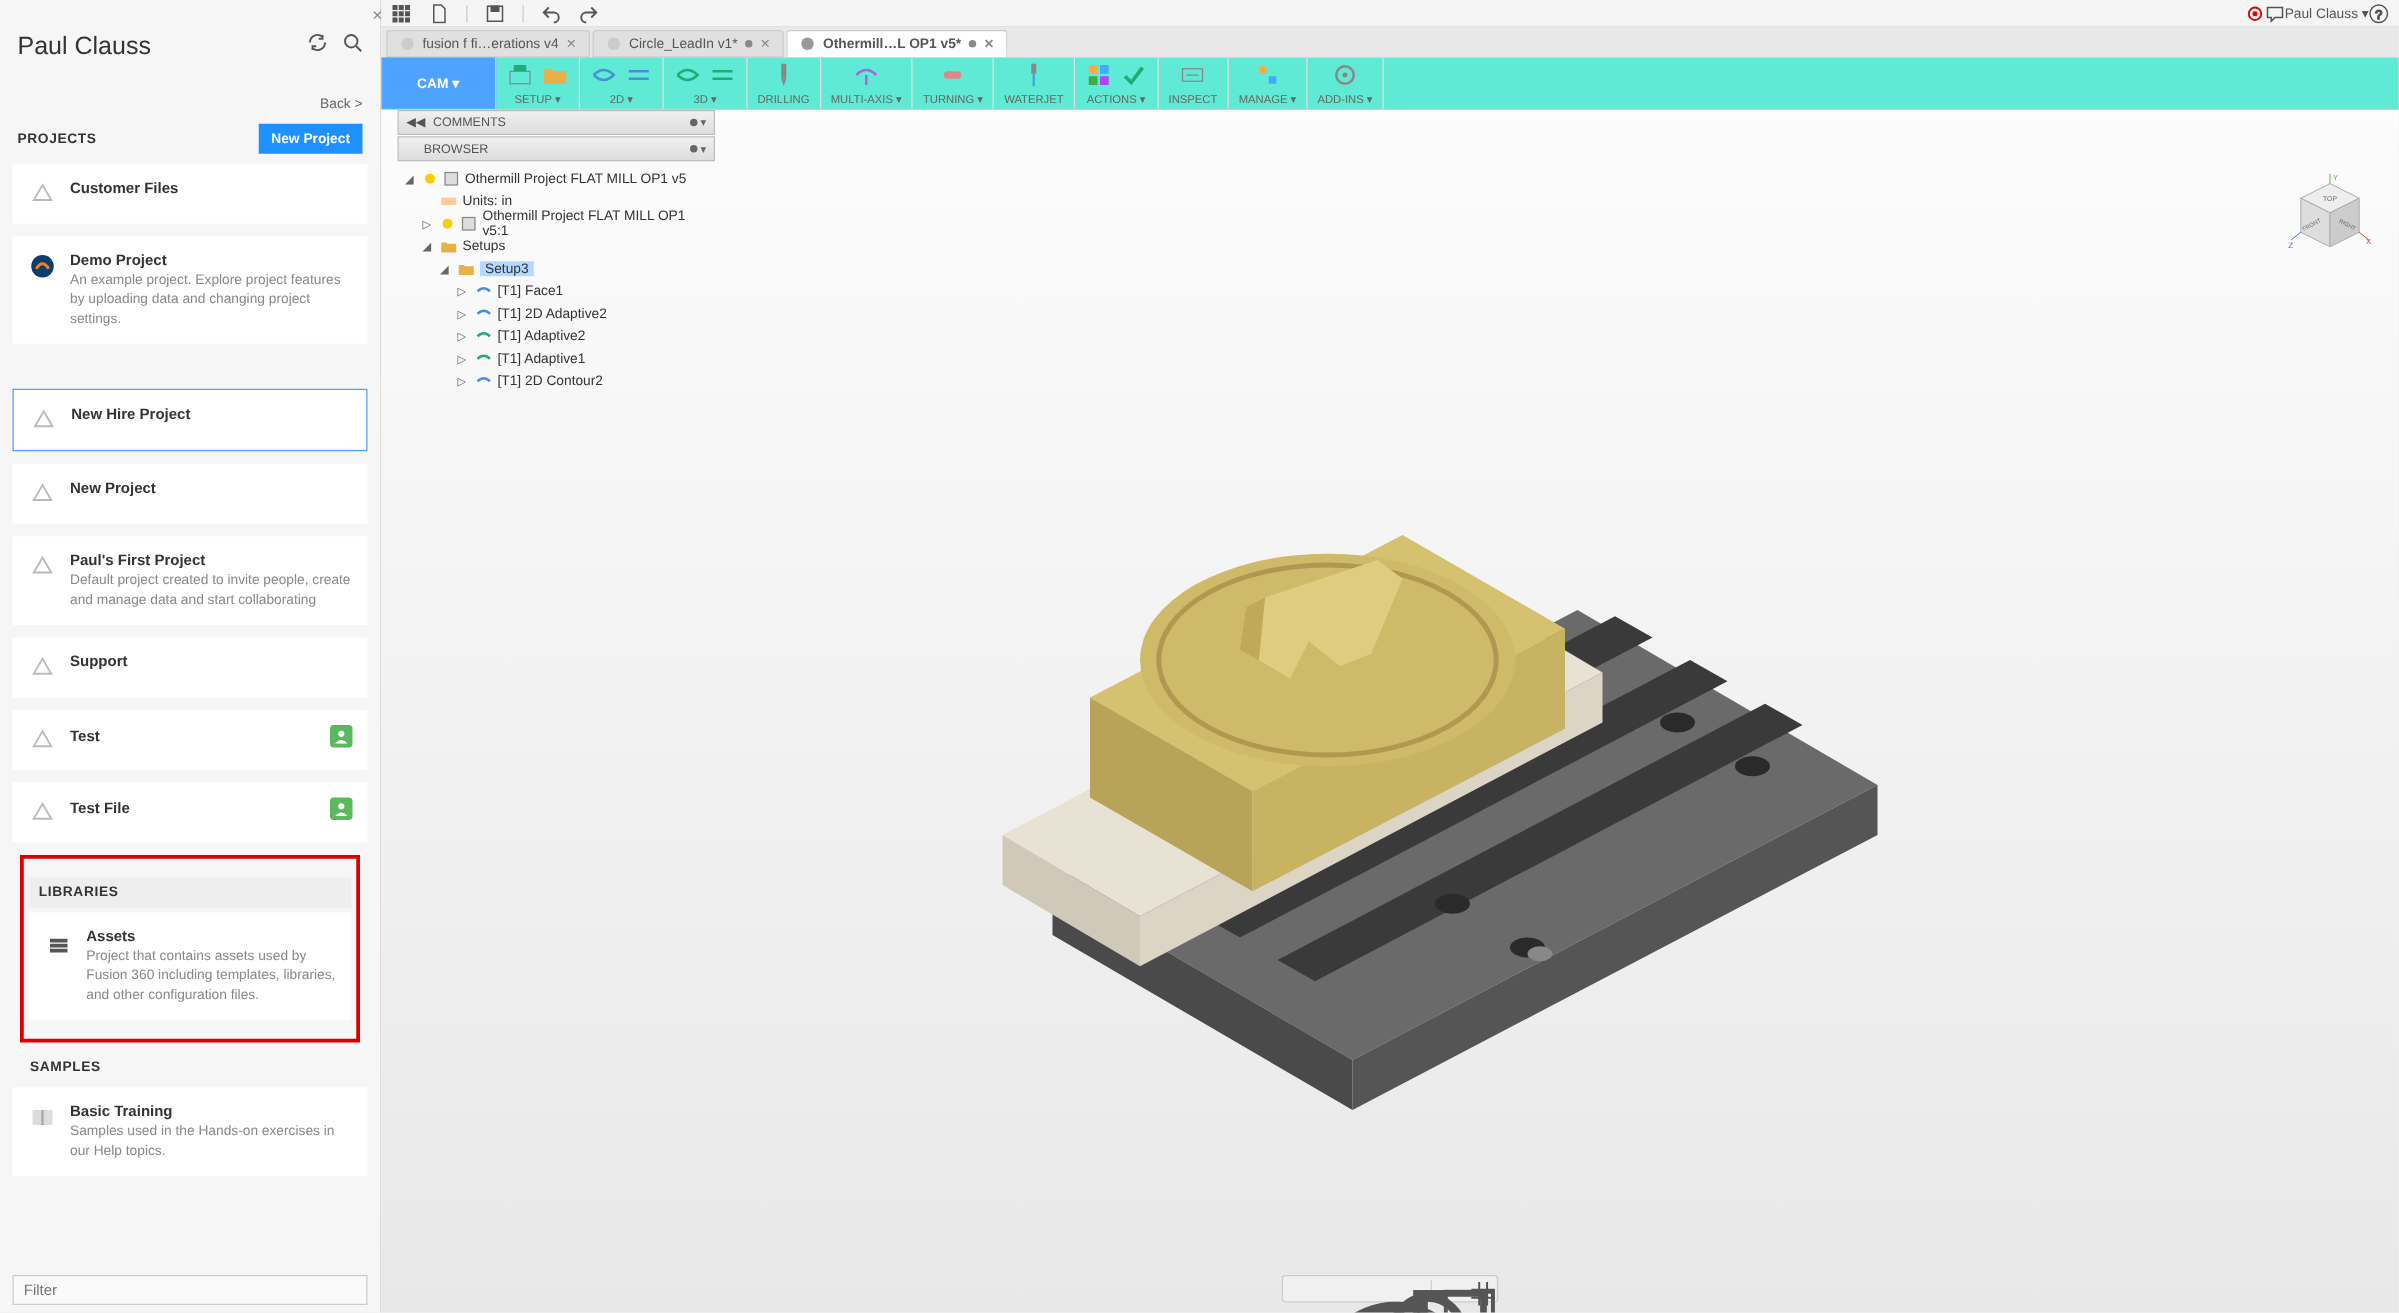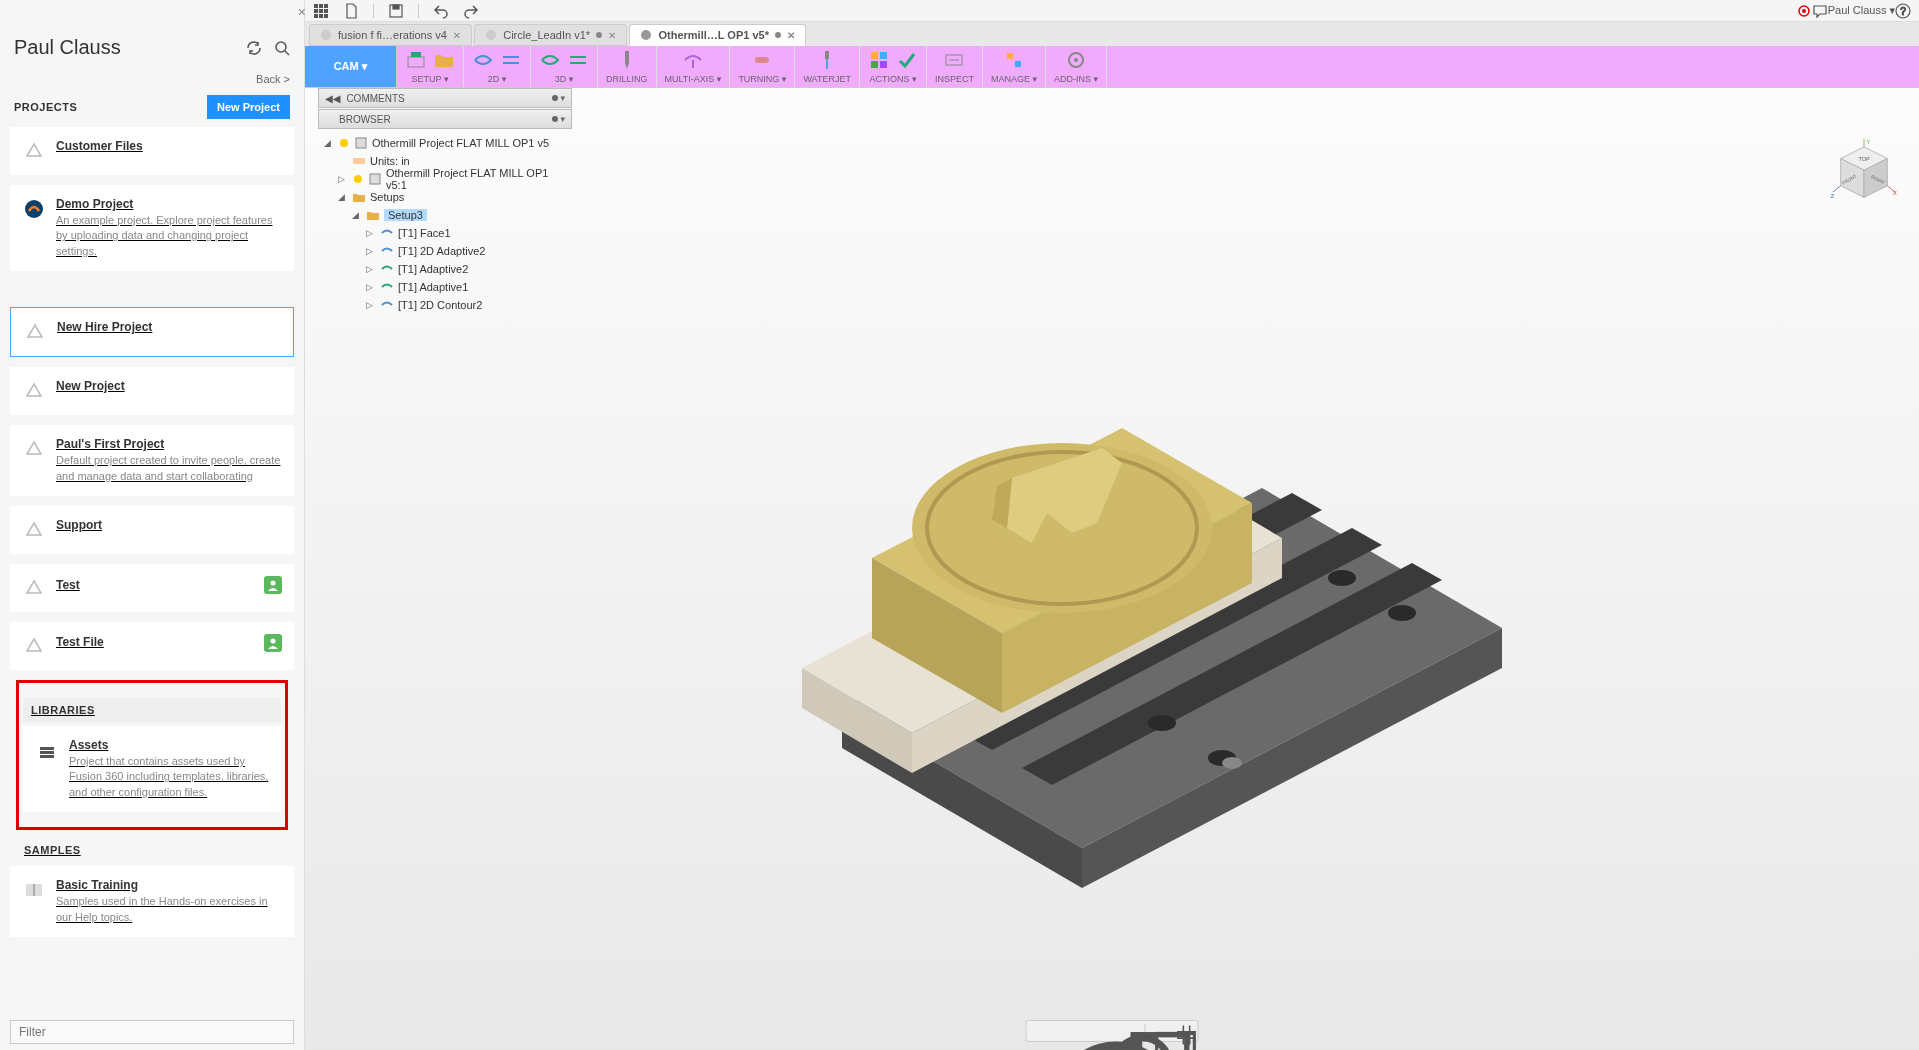--- a/index.html
+++ b/index.html
@@ -1,31 +1,31 @@
 <!DOCTYPE html>
 <html><head>
 <meta charset="utf-8">
 <style>
 * { margin: 0; padding: 0; box-sizing: border-box; font-family: Arial, sans-serif; }
 body { width: 1919px; height: 1050px; background: #f0f0f0; display: flex; overflow: hidden; position: relative; }
 
 
 .left-panel { width: 305px; background: #f6f6f6; display: flex; flex-direction: column; border-right: 1px solid #ddd; position: relative; }
-.panel-header { display: flex; align-items: center; justify-content: space-between; padding: 12px 14px; margin-top: 24px; }
+.panel-header { display: flex; align-items: flex-start; justify-content: space-between; padding: 26px 14px; }
 .panel-title { font-size: 20px; color: #333; font-weight: normal; }
 .panel-header-icons { display: flex; gap: 12px; align-items: center; }
 .icon-refresh, .icon-search { width: 16px; height: 16px; cursor: pointer; color: #555; }
 .back-link { font-size: 11px; color: #666; text-align: right; padding: 2px 14px; }
 .close-x { position: absolute; top: 4px; right: -2px; font-size: 14px; color: #888; cursor: pointer; }
 
 .section-header { display: flex; justify-content: space-between; align-items: center; padding: 8px 14px; }
 .section-label { font-size: 11px; font-weight: bold; color: #333; letter-spacing: 0.5px; }
 .new-project-btn { background: #1e90ff; color: white; font-size: 11px; font-weight: bold; padding: 6px 10px; border: none; cursor: pointer; }
 
-.project-list { flex: 1; overflow-y: auto; padding: 0 10px; text-decoration: underline; }
+.project-list { flex: 1; overflow-y: auto; padding: 0 10px; }
 .project-item { background: white; margin-bottom: 10px; padding: 12px; display: flex; gap: 10px; cursor: pointer; min-height: 44px; align-items: flex-start; }
 .project-item.selected { border: 1px solid #4da3ff; margin-top: 36px; }
 .project-icon { width: 24px; height: 24px; flex-shrink: 0; display: flex; align-items: center; justify-content: center; }
 .project-icon svg { width: 20px; height: 20px; }
 .project-content { flex: 1; }
 .project-name { font-size: 12px; font-weight: bold; color: #333; margin-bottom: 2px; }
 .project-desc { font-size: 11px; color: #888; line-height: 1.4; }
 .project-badge { width: 18px; height: 18px; background: #5cb85c; border-radius: 3px; display: flex; align-items: center; justify-content: center; }
 
 .libraries-section { border: 3px solid #d00; margin: 4px 6px; padding: 15px 4px; }
@@ -49,21 +49,21 @@
 
 
 .tabs-bar { height: 24px; background: #e8e8e8; display: flex; align-items: flex-end; padding: 0 4px; }
 .tab { height: 22px; padding: 0 10px; display: flex; align-items: center; gap: 6px; font-size: 11px; color: #555; border: 1px solid #ccc; background: #e0e0e0; margin-right: 2px; border-radius: 3px 3px 0 0; cursor: pointer; }
 .tab.active { background: #ffffff; border-bottom: 1px solid white; font-weight: bold; }
 .tab-icon { width: 12px; height: 12px; }
 .tab-circle { width: 6px; height: 6px; border-radius: 50%; background: #888; }
 .tab-close { font-size: 10px; color: #888; }
 
 
-.ribbon { height: 42px; background: #f0abfc; display: flex; border-bottom: 1px solid #ccc; }
+.ribbon { height: 42px; background: #5eead4; display: flex; border-bottom: 1px solid #ccc; }
 .ribbon-workspace { width: 92px; background: #4da3ff; color: white; display: flex; align-items: center; justify-content: center; font-size: 11px; font-weight: bold; cursor: pointer; border-right: 1px solid #ccc; }
 .ribbon-group { display: flex; flex-direction: column; align-items: center; padding: 2px 8px; border-right: 1px solid #e0e0e0; cursor: pointer; }
 .ribbon-icons { display: flex; gap: 6px; height: 24px; align-items: center; }
 .ribbon-icon { width: 22px; height: 22px; }
 .ribbon-label { font-size: 9px; color: #666; margin-top: 2px; }
 
 
 .side-panels { position: absolute; left: 318px; top: 88px; width: 254px; }
 .panel-bar { height: 20px; background: linear-gradient(#f0f0f0,#ddd); display: flex; align-items: center; padding: 0 6px; font-size: 10px; color: #555; border: 1px solid #bbb; margin-bottom: 1px; }
 .panel-bar .collapse { margin-right: 6px; cursor: pointer; }

